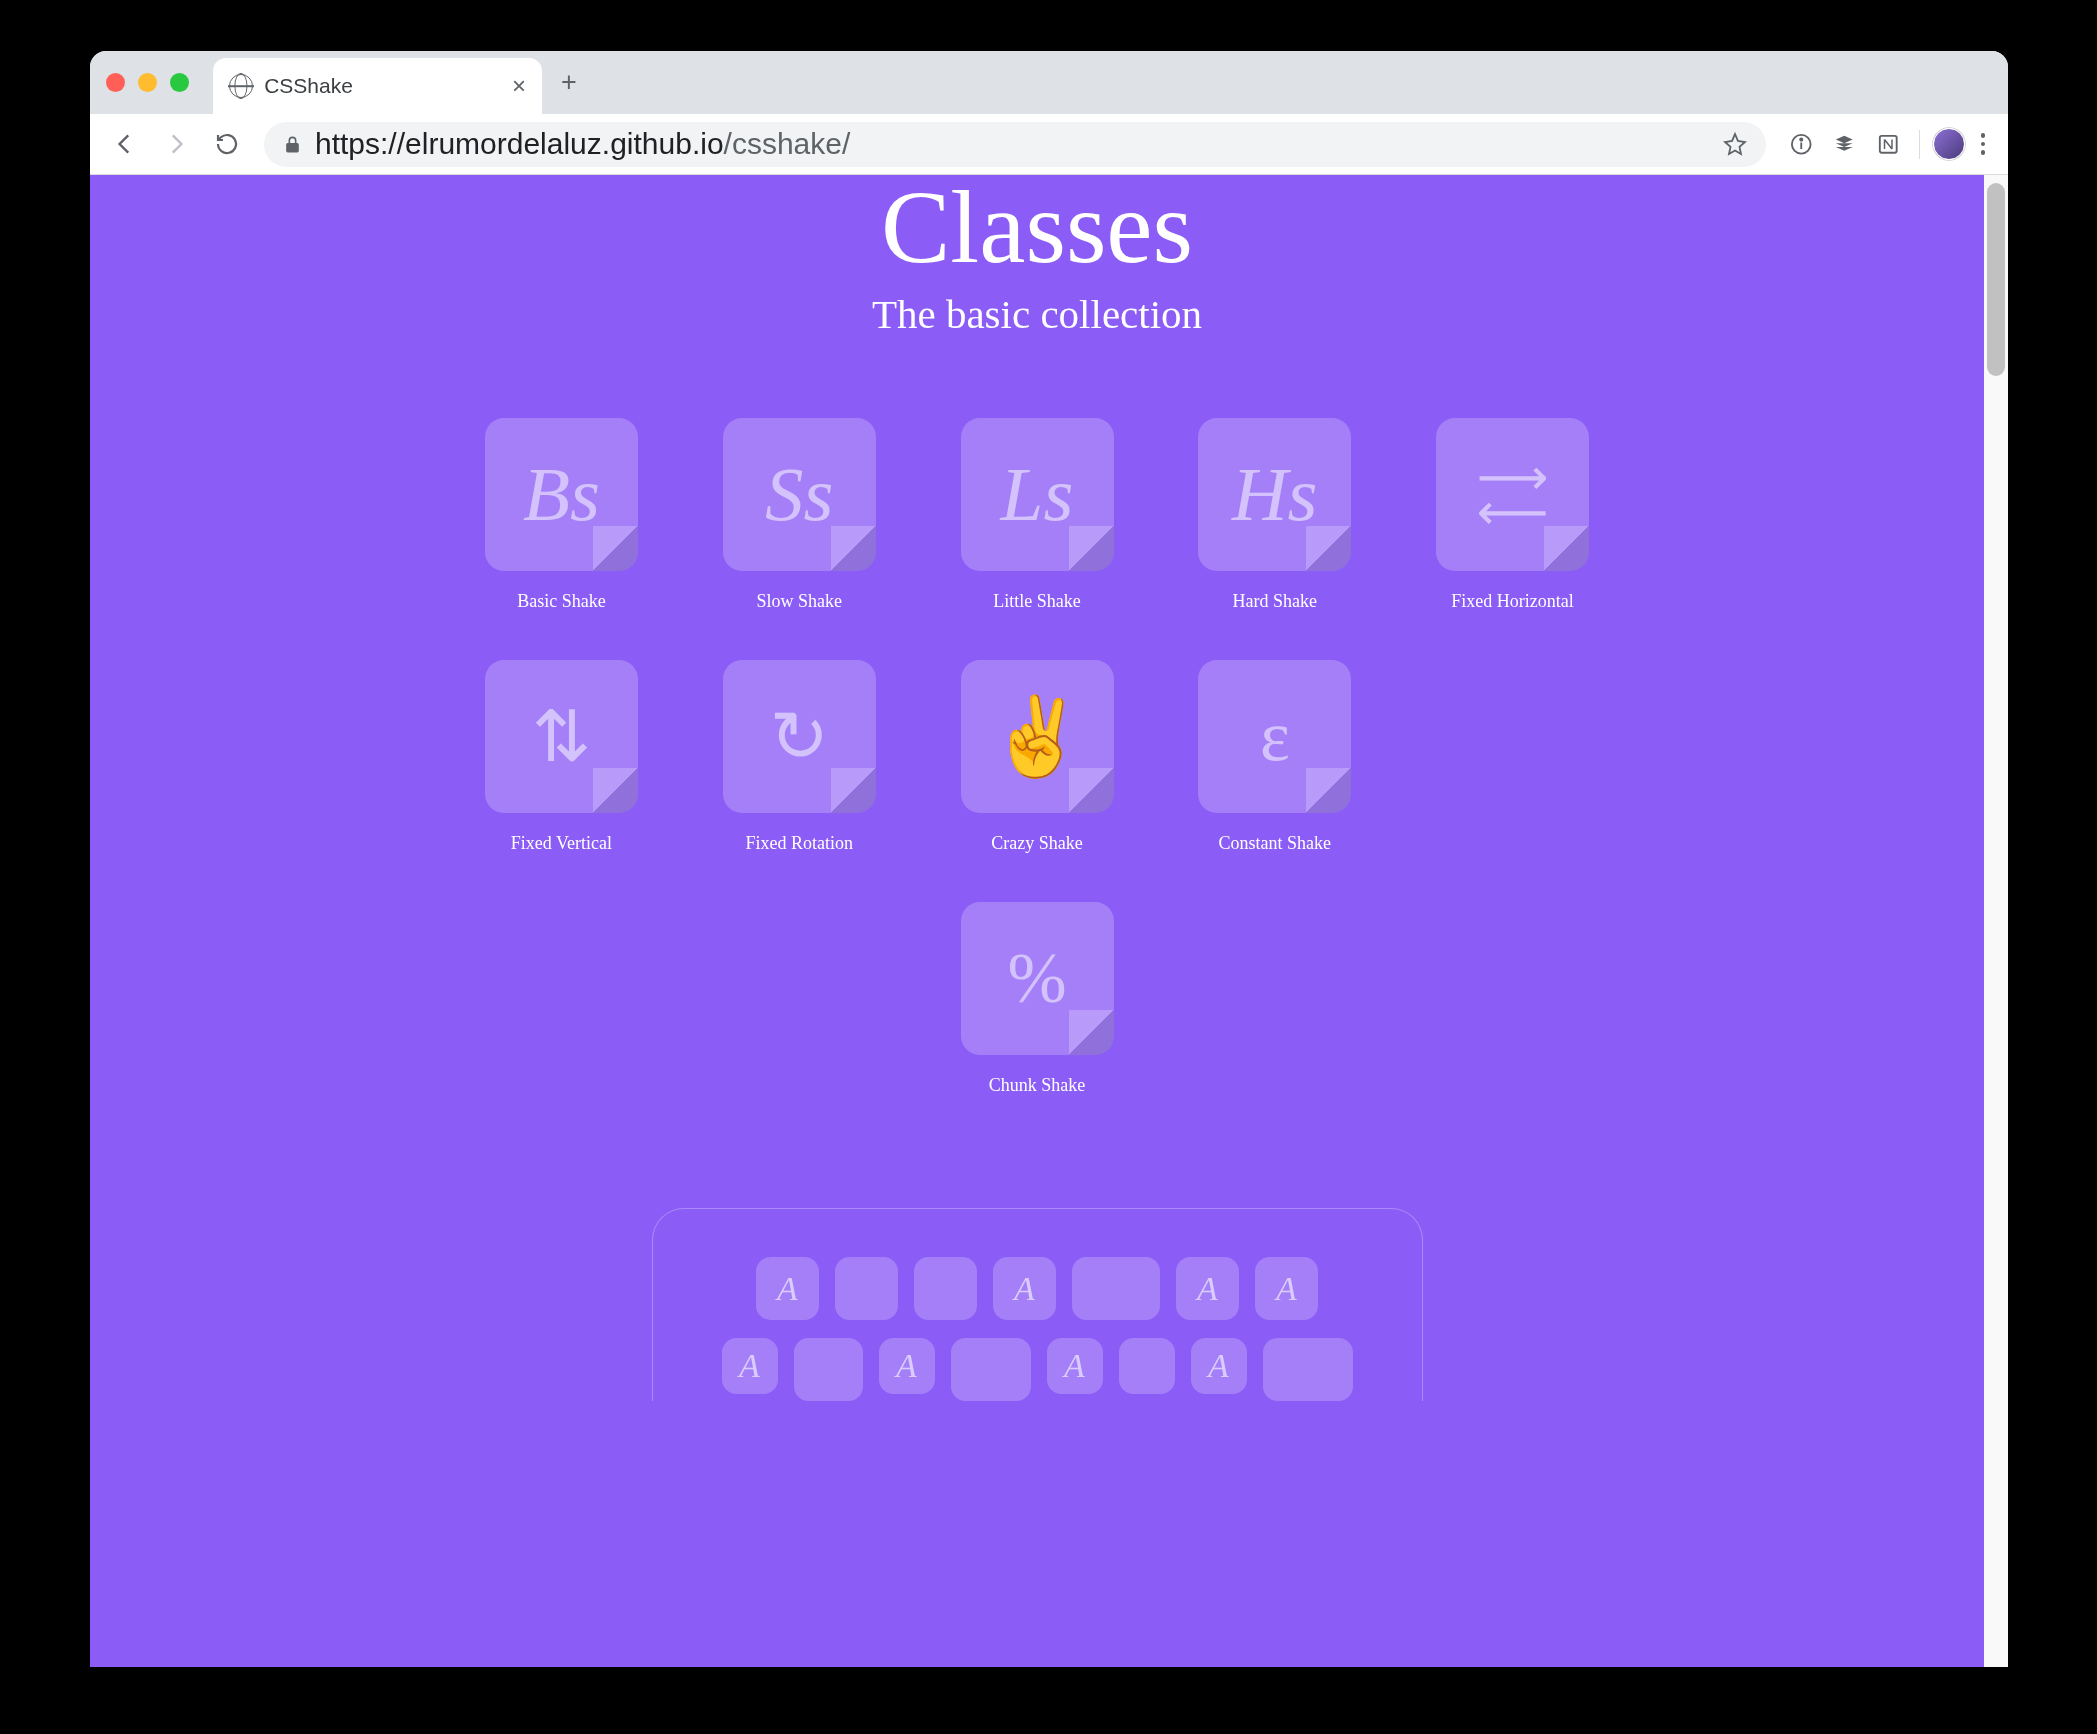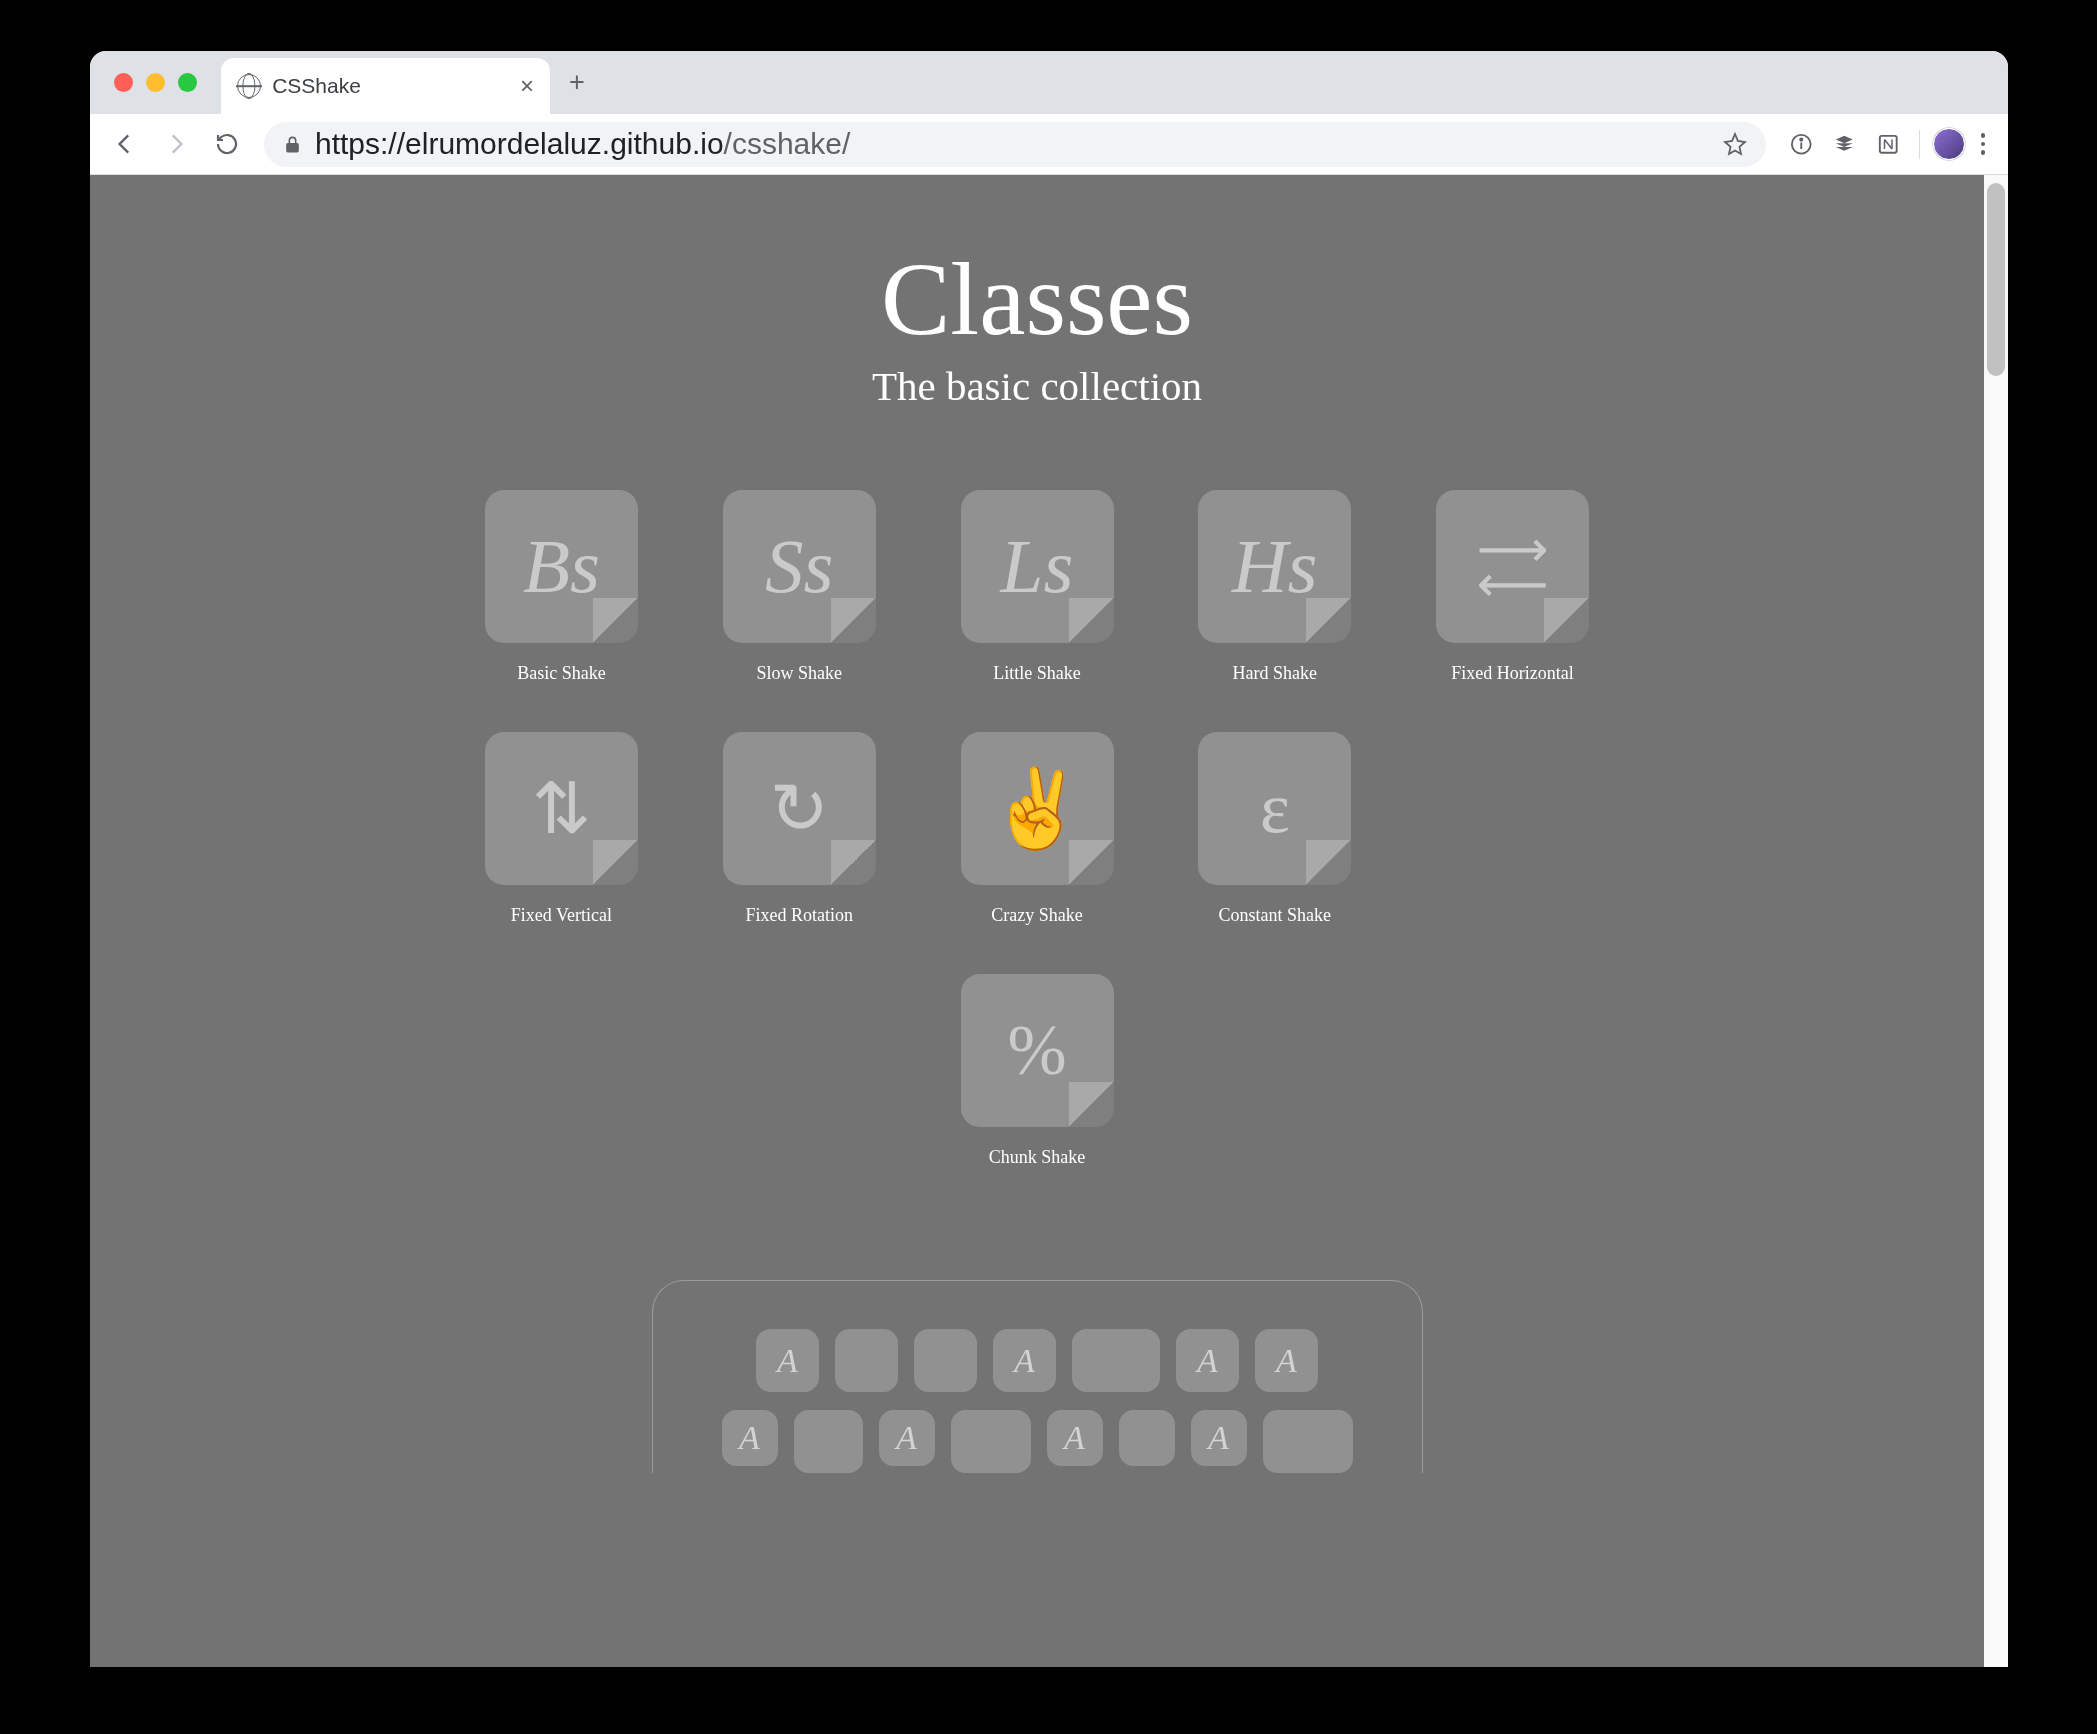--- a/index.html
+++ b/index.html
@@ -1,18 +1,18 @@
 <!DOCTYPE html>
 <html style="font-size:13px"><head>
 <meta charset="utf-8">
 <style>
 * { margin: 0; padding: 0; box-sizing: border-box; }
 body { font-family: -apple-system, BlinkMacSystemFont, "Segoe UI", sans-serif; background: #000; width: 2097px; height: 1734px; overflow: hidden; }
 .frame { position: absolute; left: 90px; top: 51px; width: 1918px; height: 1616px; background: #dee1e5; border-radius: 16px 16px 0 0; overflow: hidden; }
-.chrome-top { height: 63px; background: #dee1e5; display: flex; align-items: center; padding-left: 24px; }
+.chrome-top { height: 63px; background: #dee1e5; display: flex; align-items: center; padding-left: 16px; }
 .traffic { display: flex; gap: 13px; align-items: center; }
 .dot { width: 19px; height: 19px; border-radius: 50%; }
 .dot.red { background: #ff5f57; }
 .dot.yellow { background: #febc2e; }
 .dot.green { background: #28c840; }
 .tab { margin-left: 24px; height: 56px; width: 329px; background: #fff; border-radius: 13px 13px 0 0; display: flex; align-items: center; padding: 0 16px; gap: 11.2px; align-self: flex-end; }
 .globe { width: 24px; height: 24px; border: 1.6px solid #5f6368; border-radius: 50%; position: relative; }
 .globe::before { content: ''; position: absolute; left: 50%; top: -1.6px; bottom: -1.6px; width: 11.2px; transform: translateX(-50%); border: 1.6px solid #5f6368; border-radius: 50%; }
 .globe::after { content: ''; position: absolute; top: 50%; left: -1.6px; right: -1.6px; height: 1.6px; background: #5f6368; transform: translateY(-50%); }
 .tab-title { font-size: 21px; color: #3c4043; flex: 1; }
@@ -26,21 +26,21 @@
 .url { font-size: 30px; color: #202124; }
 .url .path { color: #5f6368; }
 .star { color: #5f6368; margin-left: auto; }
 .ext { display: flex; gap: 6.4px; align-items: center; }
 .ext-ic { width: 37px; height: 37px; display: flex; align-items: center; justify-content: center; font-size: 24px; color: #5f6368; cursor: pointer; }
 .avatar { width: 32px; height: 32px; border-radius: 50%; background: linear-gradient(135deg,#8e6fd6,#4a3b7a); border: 1.6px solid #fff; box-shadow: 0 0 0 0.8px #ccc; }
 .divider { width: 0.8px; height: 29px; background: #dadce0; margin: 0 6.4px; }
 .kebab { display: flex; flex-direction: column; gap: 4px; padding: 0 9.6px; cursor: pointer; }
 .kebab span { width: 4.8px; height: 4.8px; background: #5f6368; border-radius: 50%; }
 .content { height: calc(100% - 124px); display: flex; }
-.page { flex: 1; background: #737373; overflow-y: auto; padding-top: 72px; padding-bottom: 48px; }
+.page { flex: 1; background: #8b5cf6; overflow-y: auto; padding-bottom: 48px; }
 .scrollbar { width: 24px; background: #f9f9f9; position: relative; }
 .thumb { position: absolute; left: 3.2px; right: 3.2px; top: 8px; height: 193px; background: #c1c1c1; border-radius: 9.6px; }
 .hdr { text-align: center; margin-bottom: 80px; }
 .script-title { font-family: 'Brush Script MT', cursive; font-size: 104px; color: #fff; line-height: 1; }
 .subtitle { font-family: Georgia, serif; font-size: 41px; color: #fff; margin-top: 11.2px; }
 .grid { display: grid; grid-template-columns: repeat(5, 233px); justify-content: center; gap: 48px 4.8px; margin-bottom: 112px; }
 .card { display: flex; flex-direction: column; align-items: center; gap: 20px; }
 .tile { width: 153px; height: 153px; background: rgba(255,255,255,0.22); border-radius: 19px; position: relative; display: flex; align-items: center; justify-content: center; overflow: hidden; cursor: pointer; }
 .fold { position: absolute; right: 0; bottom: 0; width: 45px; height: 45px; background: linear-gradient(135deg, rgba(255,255,255,0.22) 50%, rgba(0,0,0,0.12) 50%); }
 .glyph { font-family: 'Brush Script MT', cursive; font-size: 77px; color: rgba(255,255,255,0.52); font-style: italic; }

